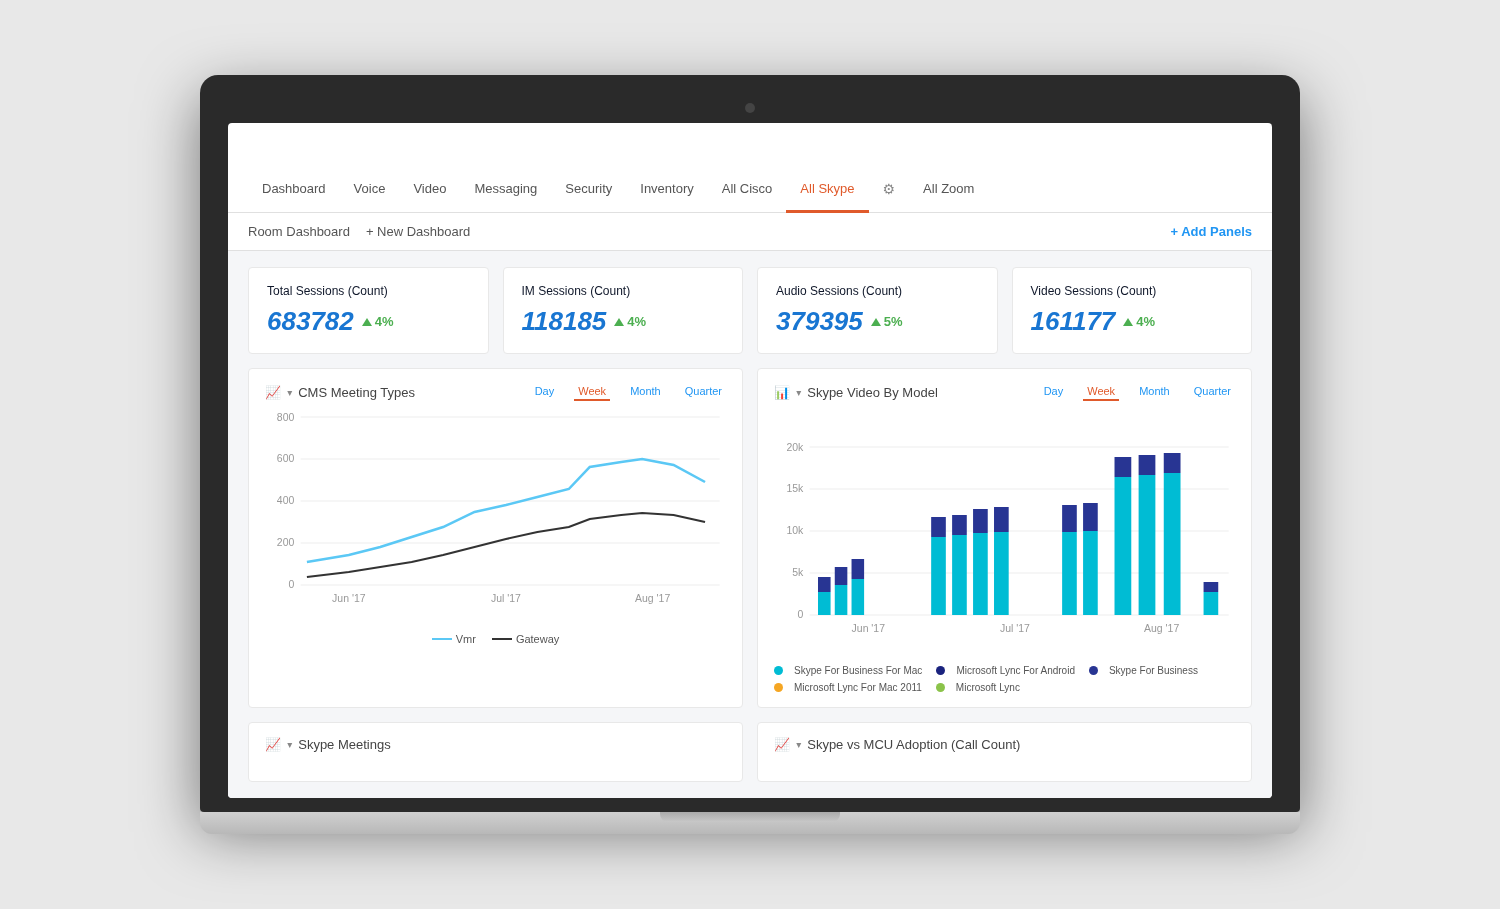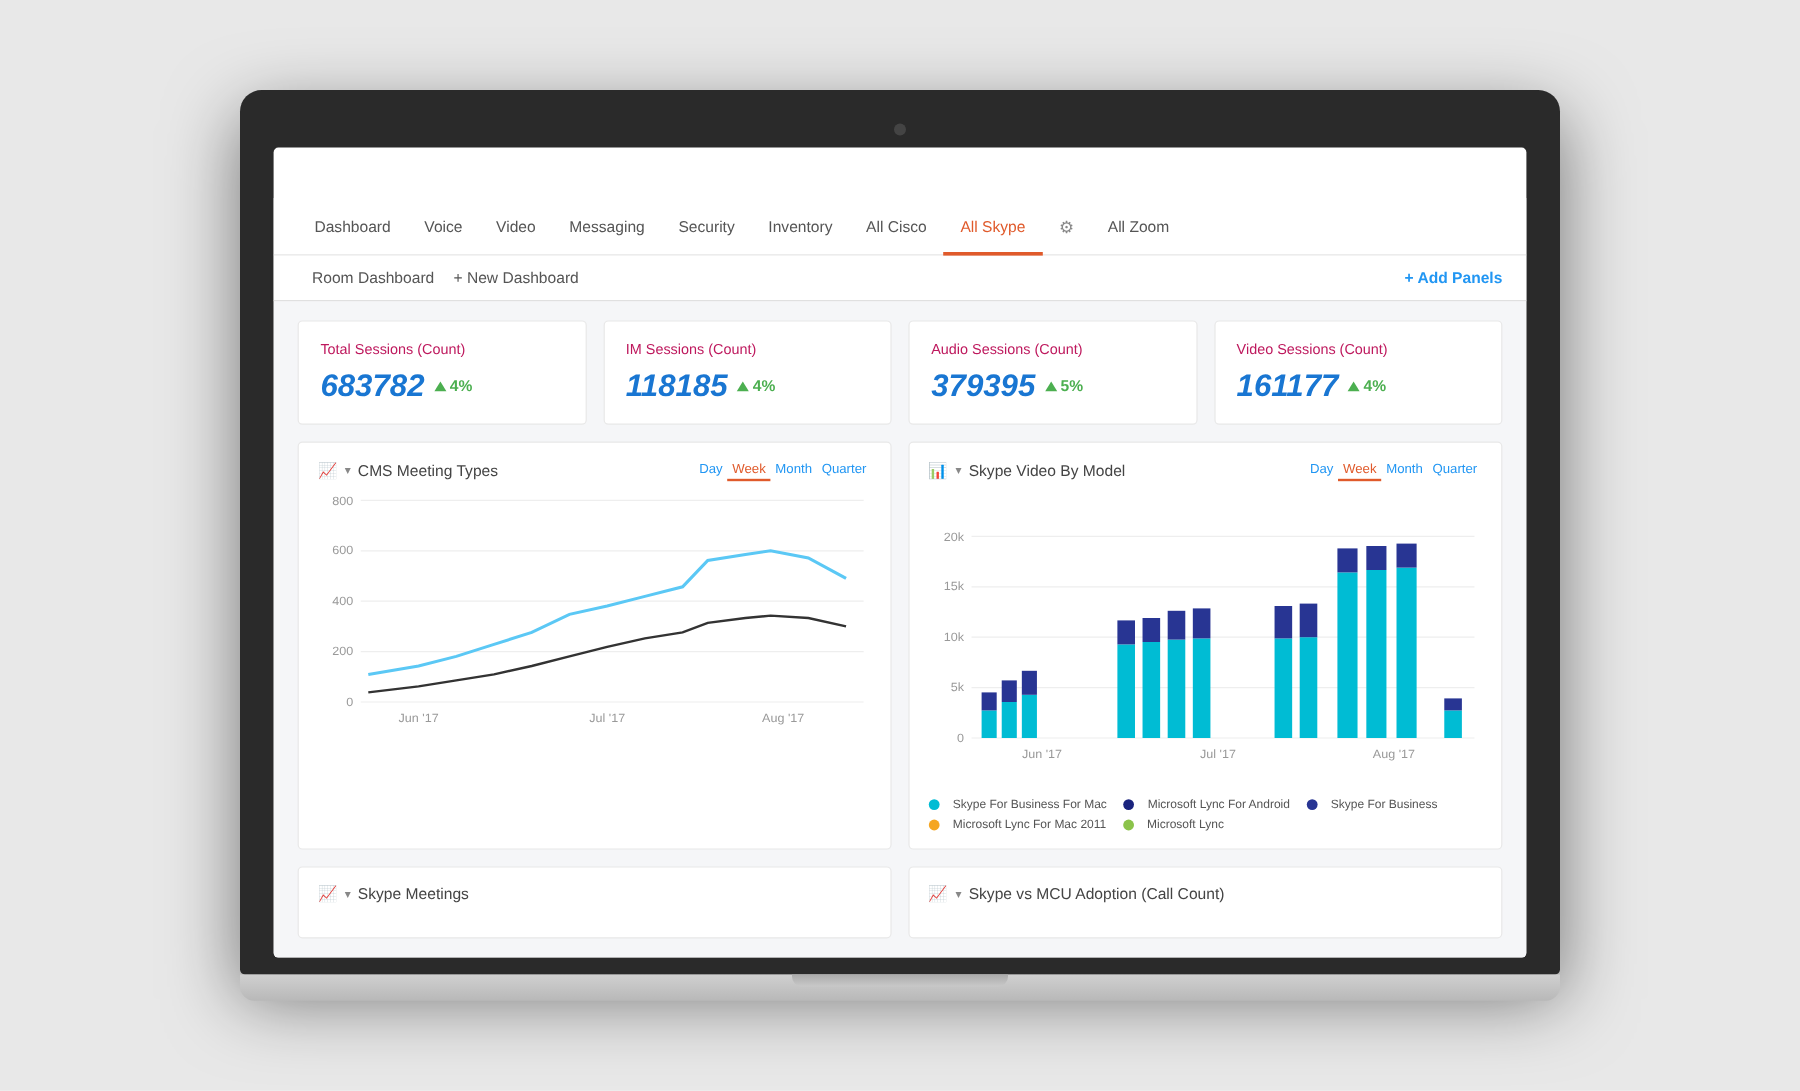--- a/index.html
+++ b/index.html
@@ -114,21 +114,20 @@
       padding: 0 16px 0 0;
       height: 38px;
       display: flex;
       align-items: center;
       font-size: 13px;
       color: #555;
       cursor: pointer;
     }
     .sub-nav-item:first-child {
       padding-left: 0;
-      margin-left: 12px;
     }
     .sub-nav-spacer { flex: 1; }
     .add-panels-btn {
       color: #2196f3;
       font-size: 13px;
       cursor: pointer;
       font-weight: 700;
     }
 
     
@@ -144,21 +143,21 @@
       margin-bottom: 14px;
     }
     .stat-card {
       background: #fff;
       border: 1px solid #e8e8e8;
       border-radius: 4px;
       padding: 16px 18px;
     }
     .stat-label {
       font-size: 12px;
-      color: #be185d;
+      color: #0f172a;
       margin-bottom: 8px;
     }
     .stat-value-row {
       display: flex;
       align-items: center;
       gap: 8px;
     }
     .stat-value {
       font-size: 26px;
       font-weight: 700;
@@ -208,21 +207,21 @@
       font-size: 13px;
       color: #444;
       font-weight: 500;
     }
     .chart-icon {
       color: #888;
       font-size: 13px;
     }
     .time-filters {
       display: flex;
-      gap: 0;
+      gap: 16px;
       font-size: 11px;
     }
     .time-filter {
       color: #888;
       cursor: pointer;
       padding: 2px 4px;
     }
     .time-filter.active {
       color: #e05a2b;
       border-bottom: 2px solid #e05a2b;
@@ -467,20 +466,30 @@
                       260,125
                       290,120
                       310,112
                       340,108
                       360,106
                       390,108
                       420,115
                     "></polyline>
                 </svg>
               </div>
+              <div class="chart-legend">
+                <div class="legend-item">
+                  <span class="legend-line" style="background:#5bc8f5;"></span>
+                  <span>Vmr</span>
+                </div>
+                <div class="legend-item">
+                  <span class="legend-line" style="background:#333;"></span>
+                  <span>Gateway</span>
+                </div>
+              </div>
             </div>
 
             <div class="chart-card">
               <div class="chart-header">
                 <div class="chart-title-row">
                   <span class="chart-icon">📊</span>
                   <span class="dropdown-arrow">▾</span>
                   <span>Skype Video By Model</span>
                 </div>
                 <div class="time-filters">

